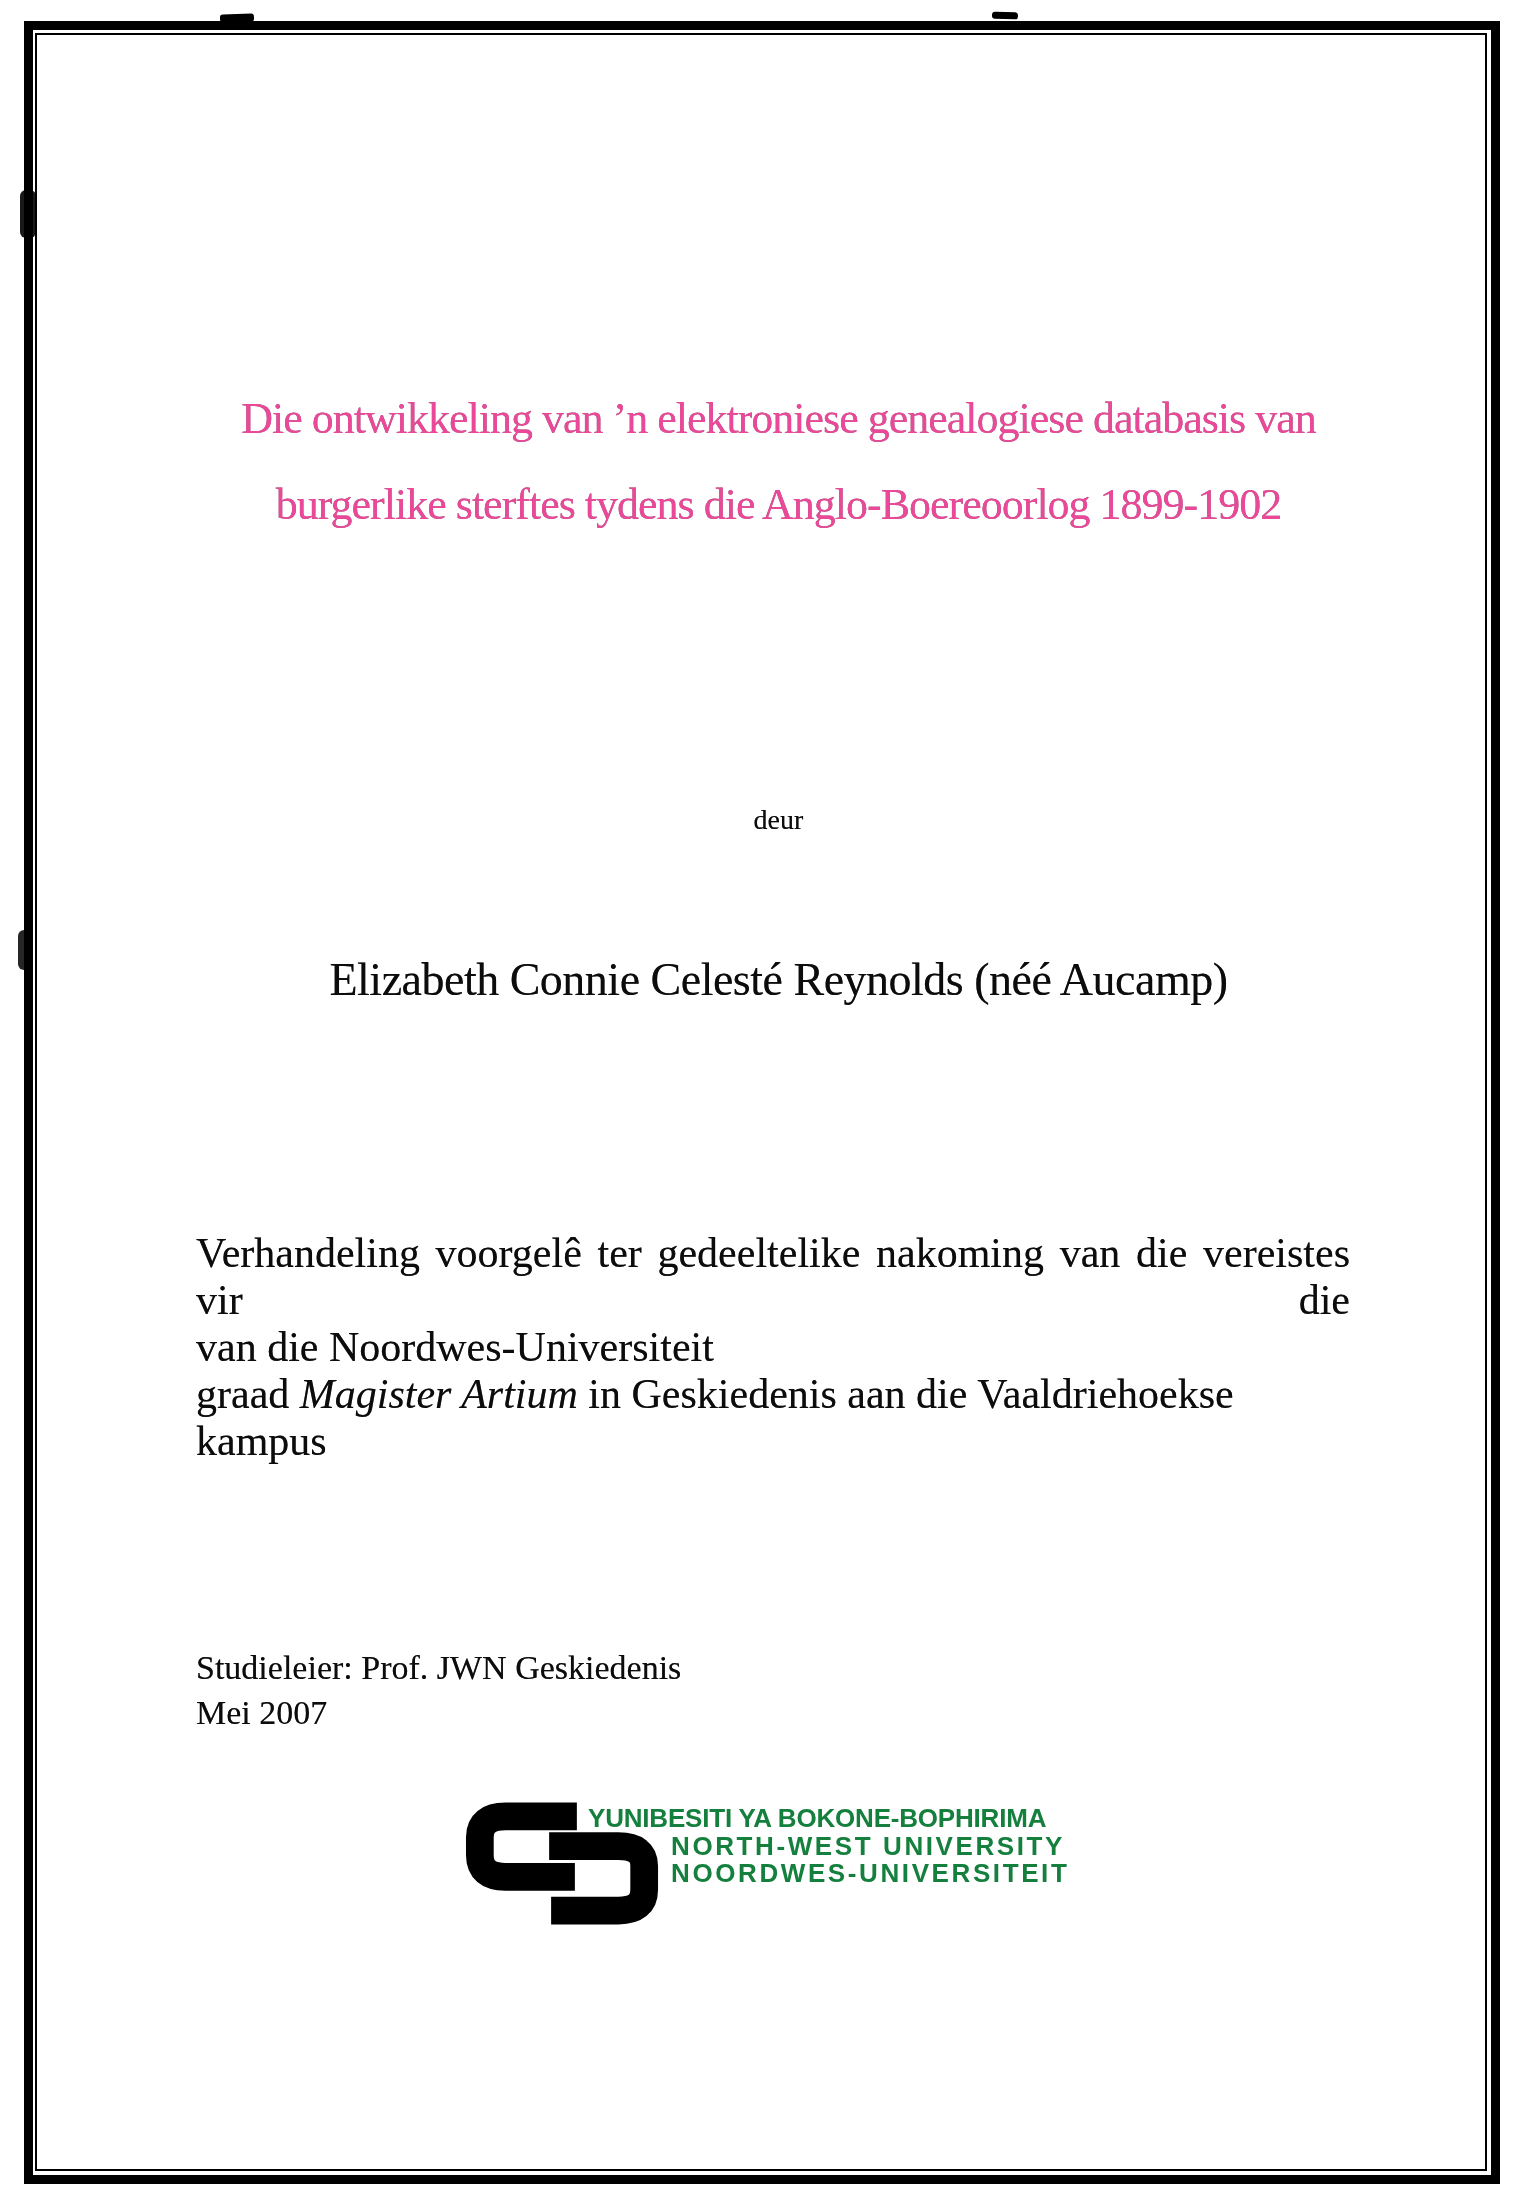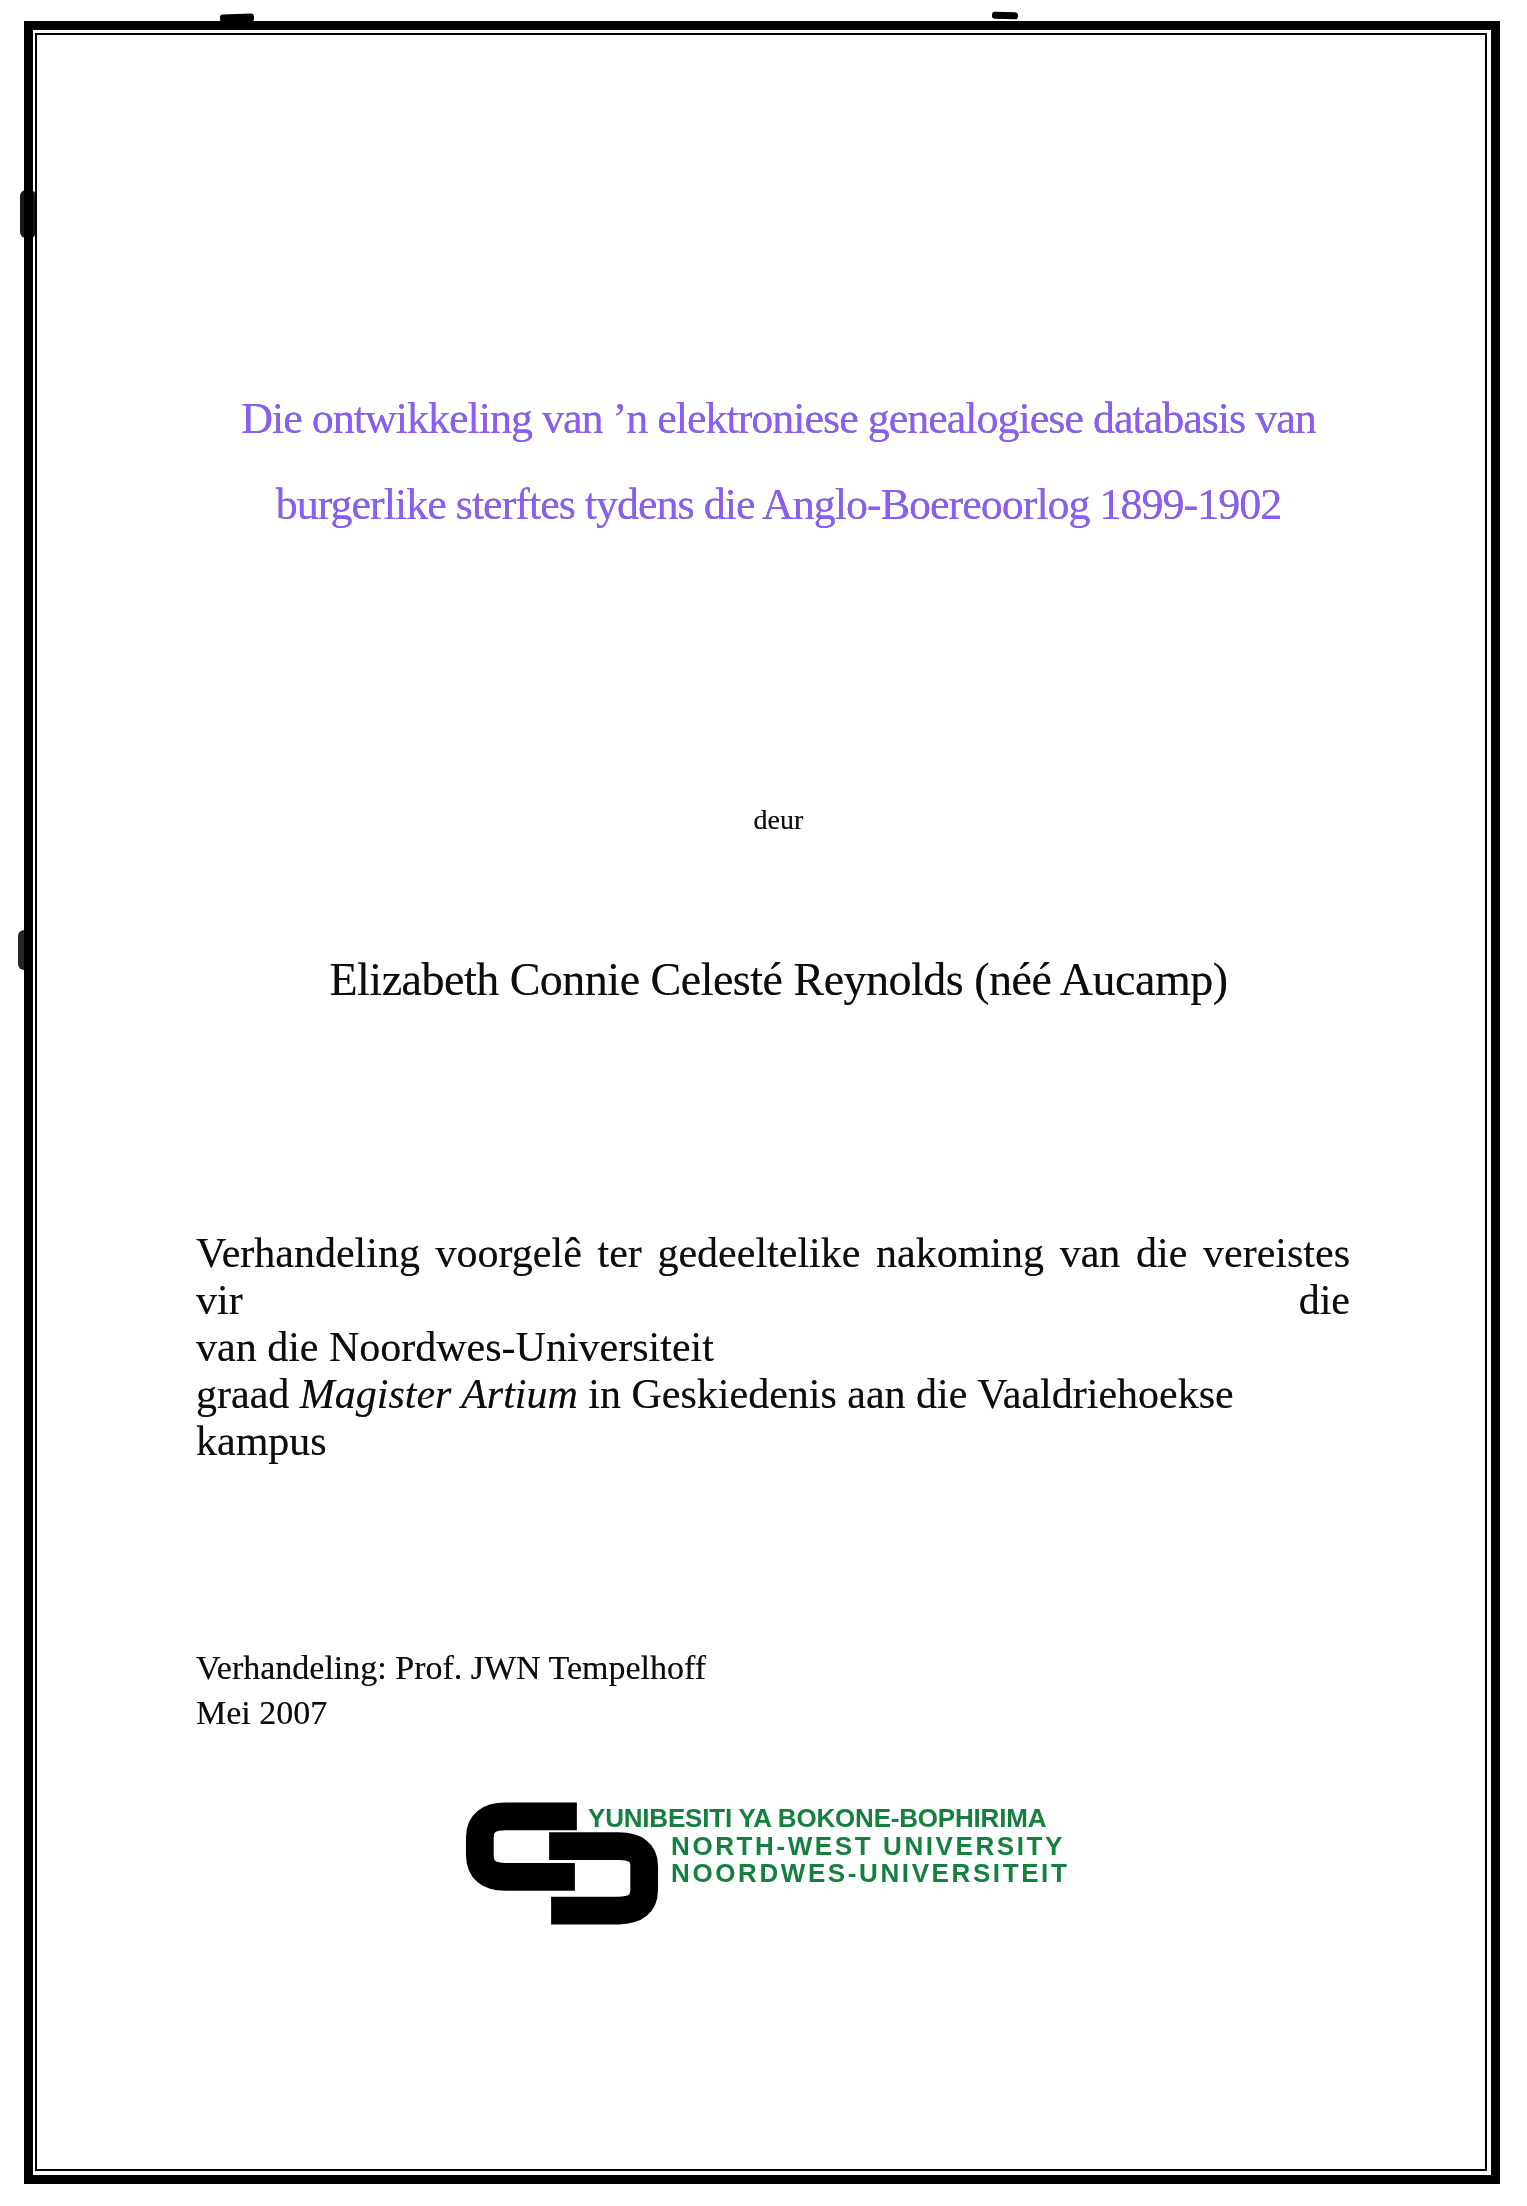--- a/index.html
+++ b/index.html
@@ -41,21 +41,21 @@
     position: absolute;
     left: 30px; right: 0;
     text-align: center;
   }
   .ink { text-shadow: 0 0 0.6px rgba(0,0,0,.55); }
   .title-block {
     top: 376px;
     font-size: 44px;
     line-height: 86px;
     letter-spacing: -1px;
-    color: #8b5cf6;
+    color: #ec4899;
   }
   .byline-block {
     top: 800px;
     font-size: 28px;
     line-height: 40px;
   }
   .author-block {
     top: 955px;
     font-size: 46px;
     line-height: 50px;
@@ -123,21 +123,21 @@
 
 <div class="centered author-block ink">Elizabeth Connie Celesté Reynolds (néé Aucamp)</div>
 
 <div class="statement-block ink">
   <div class="statement-justified">Verhandeling voorgelê ter gedeeltelike nakoming van die vereistes vir die</div>
   <div>van die Noordwes-Universiteit</div>
   <div><span>graad </span><span class="italic">Magister Artium</span><span> in Geskiedenis aan die Vaaldriehoekse kampus</span></div>
 </div>
 
 <div class="supervisor-block ink">
-  <div>Verhandeling: Prof. JWN Tempelhoff</div>
+  <div>Studieleier: Prof. JWN Geskiedenis</div>
   <div>Mei 2007</div>
 </div>
 
 <svg class="logo-mark" viewBox="0 0 200 130" xmlns="http://www.w3.org/2000/svg">
 
   <path d="M 114 17 H 42 Q 16 17 16 38 V 56 Q 16 78 42 78 H 112" fill="none" stroke="#000" stroke-width="28" stroke-linecap="butt"></path>
 
   <path d="M 86 47 H 156 Q 182 47 182 67 V 91 Q 182 112 156 112 H 88" fill="none" stroke="#000" stroke-width="28" stroke-linecap="butt"></path>
 </svg>
 <div class="logo-text">

